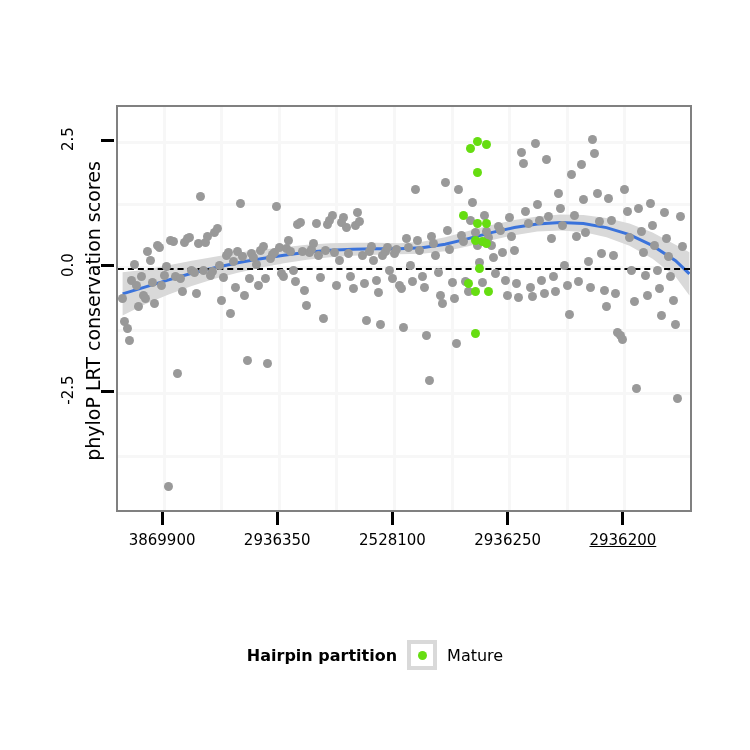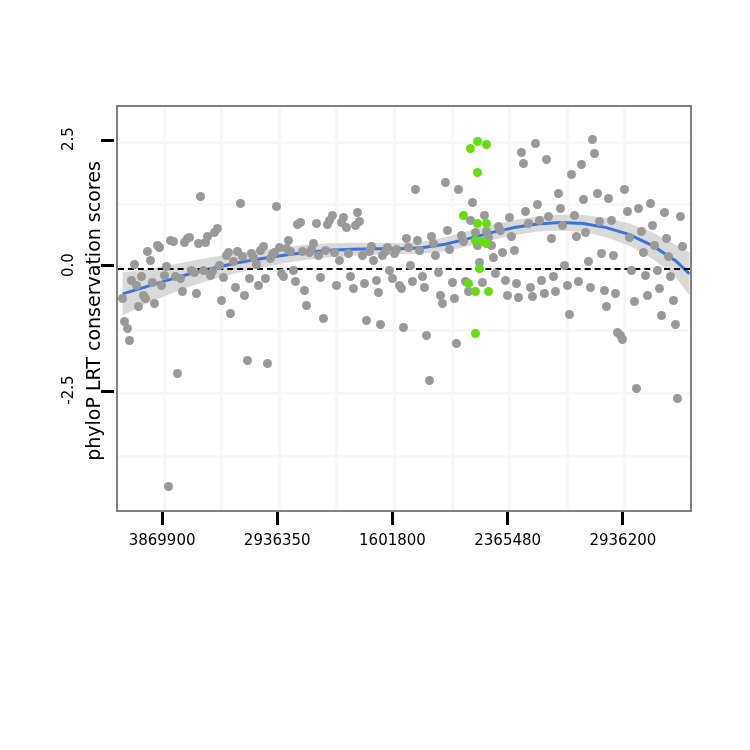--- a/index.html
+++ b/index.html
@@ -463,22 +463,31 @@
       <div class="y-tick-label" style="top: 255.79px; left: 38px;">0.0</div>
       <div class="y-tick" style="top: 389.907px;"></div>
       <div class="y-tick-label" style="top: 381.407px; left: 38px;">-2.5</div>
     </div>
   <div id="x-axis-ticks">
       <div class="x-tick" style="left: 160.58px;"></div>
       <div class="x-tick-label" style="left: 162.08px;">3869900</div>
       <div class="x-tick" style="left: 275.78px;"></div>
       <div class="x-tick-label" style="left: 277.28px;">2936350</div>
       <div class="x-tick" style="left: 390.98px;"></div>
-      <div class="x-tick-label" style="left: 392.48px;">1601800</div>
+      <div class="x-tick-label" style="left: 392.48px;">2528100</div>
       <div class="x-tick" style="left: 506.18px;"></div>
-      <div class="x-tick-label" style="left: 507.68px;">2365480</div>
+      <div class="x-tick-label" style="left: 507.68px;">2936250</div>
       <div class="x-tick" style="left: 621.38px;"></div>
-      <div class="x-tick-label" style="left: 622.88px;">2936200</div>
+      <div class="x-tick-label" style="left: 622.88px; text-decoration: underline;">2936200</div>
     </div>
 
 
+  <div class="legend">
+    <span class="legend-title">Hairpin partition</span>
+    <span class="legend-key">
+      <span class="legend-key-inner">
+        <span class="legend-dot"></span>
+      </span>
+    </span>
+    <span class="legend-label">Mature</span>
+  </div>
 
 </div>
 
 </body></html>

